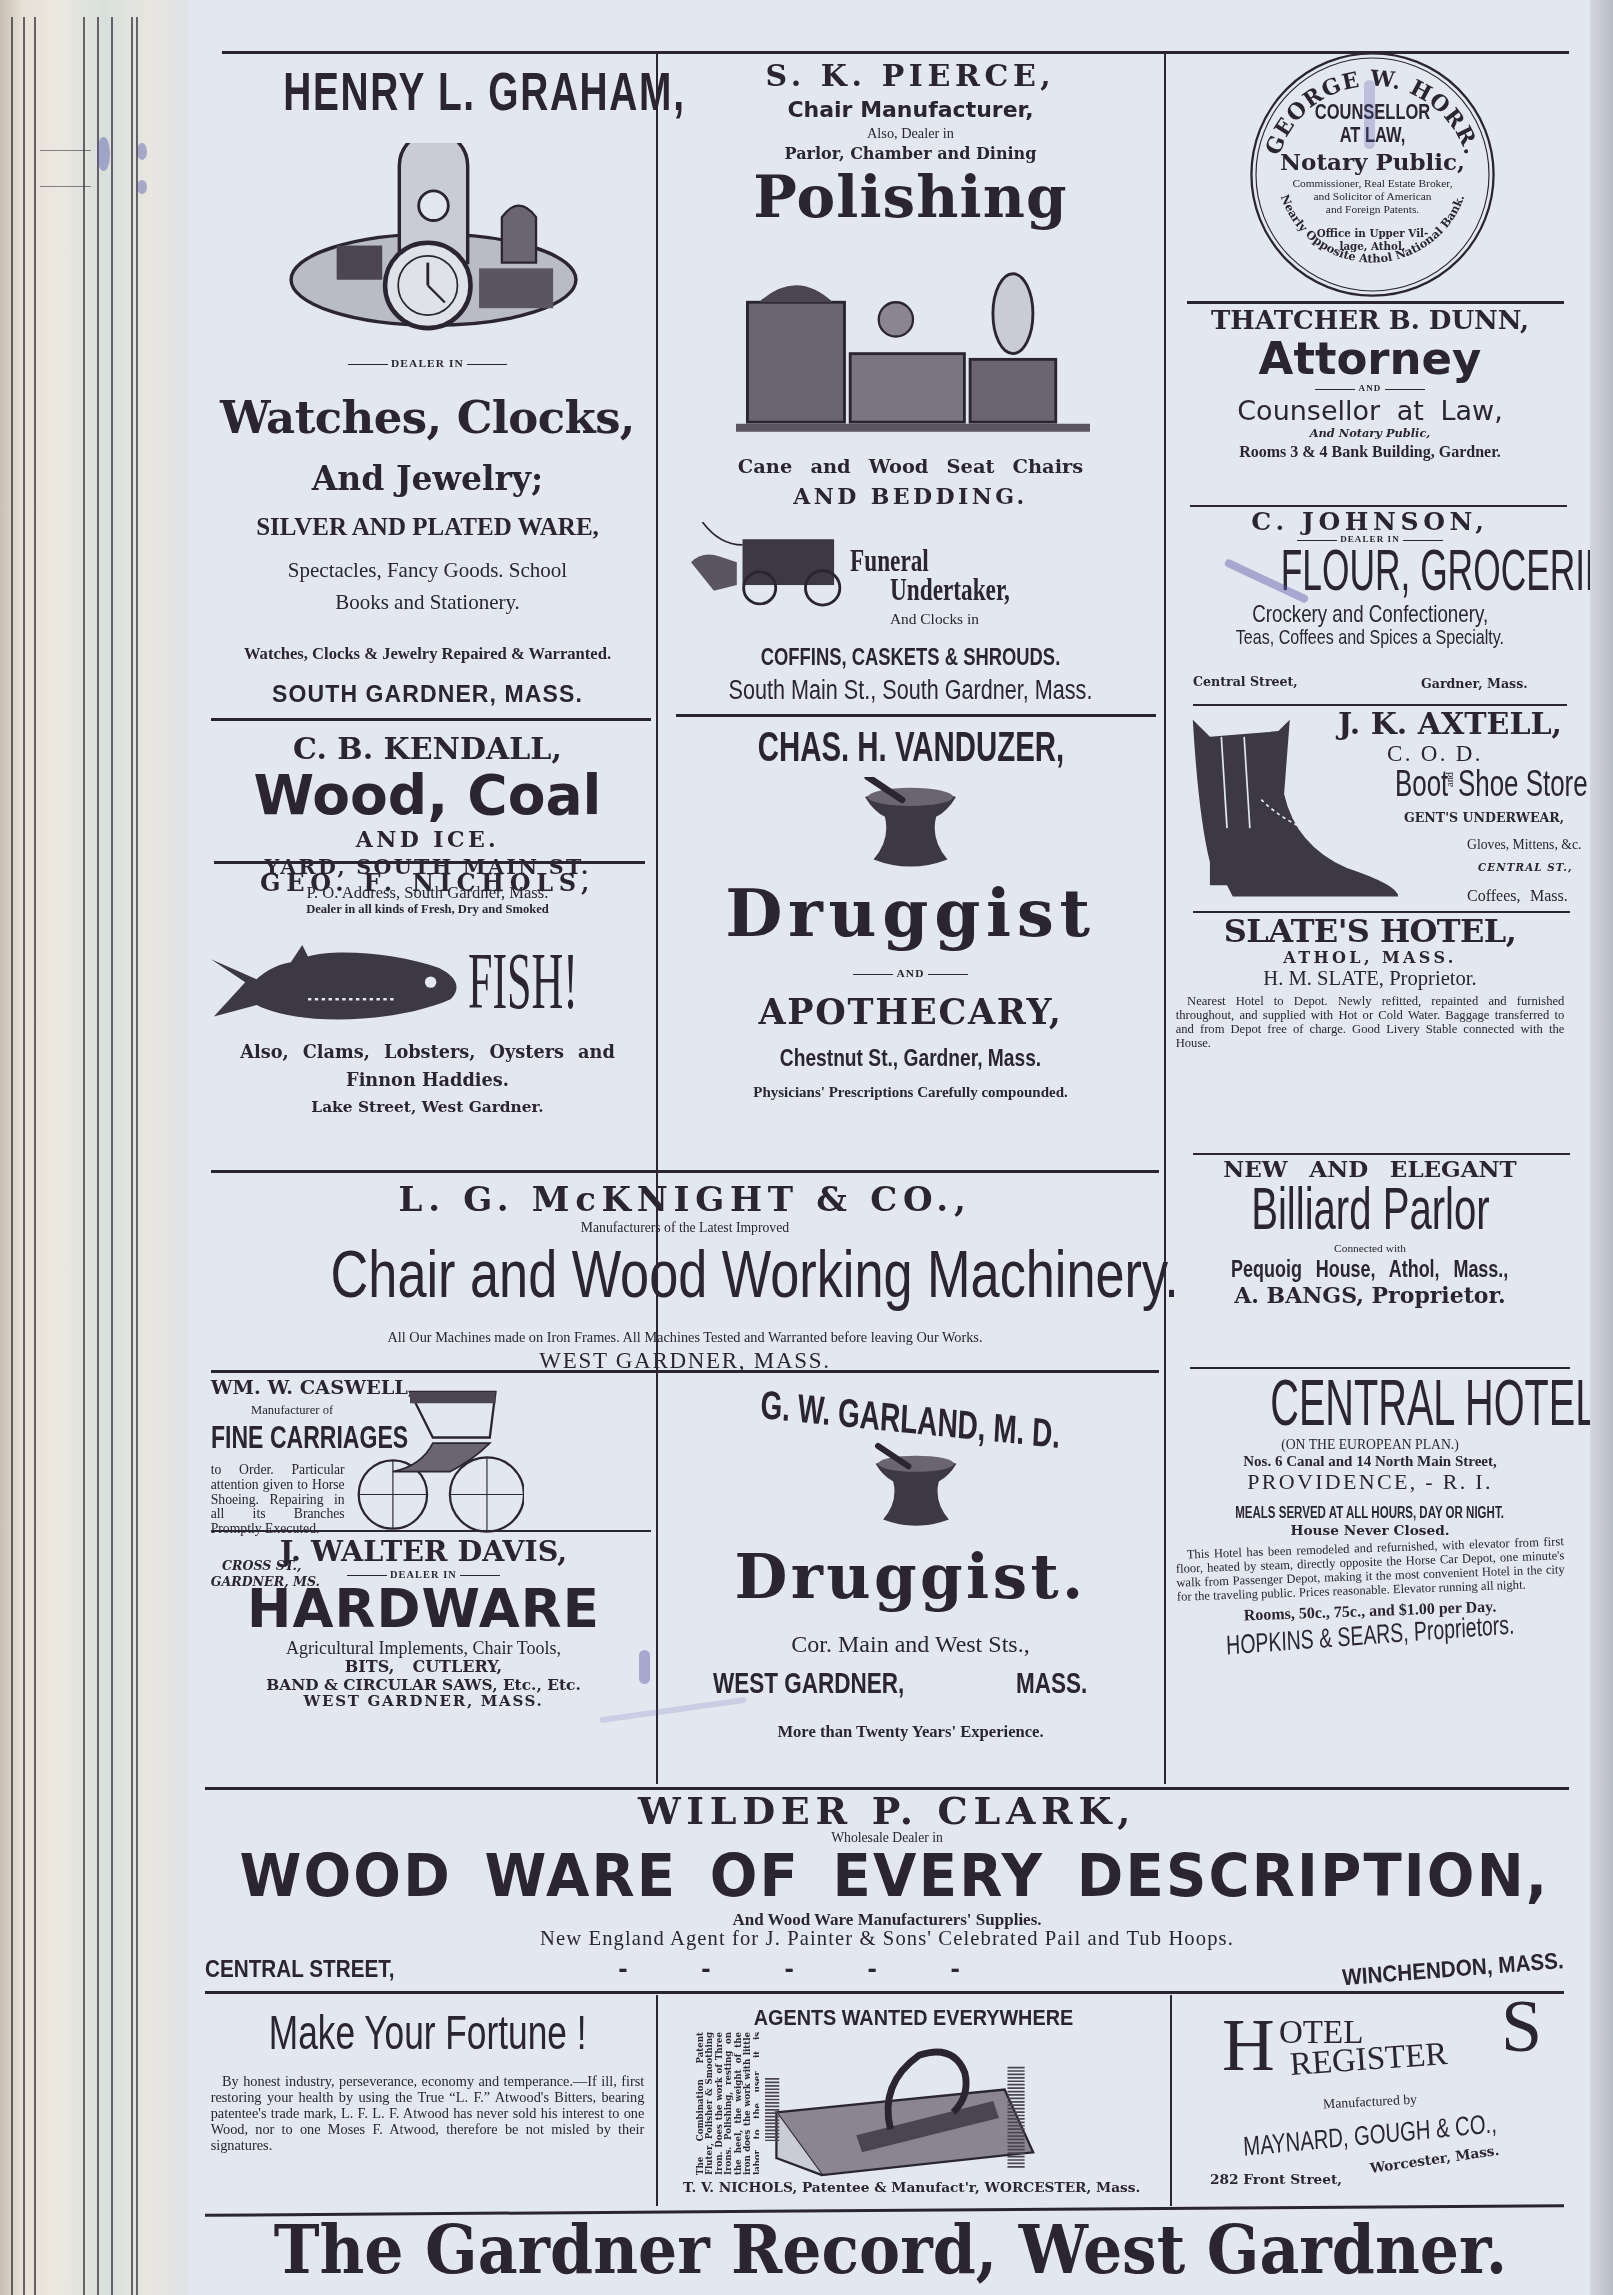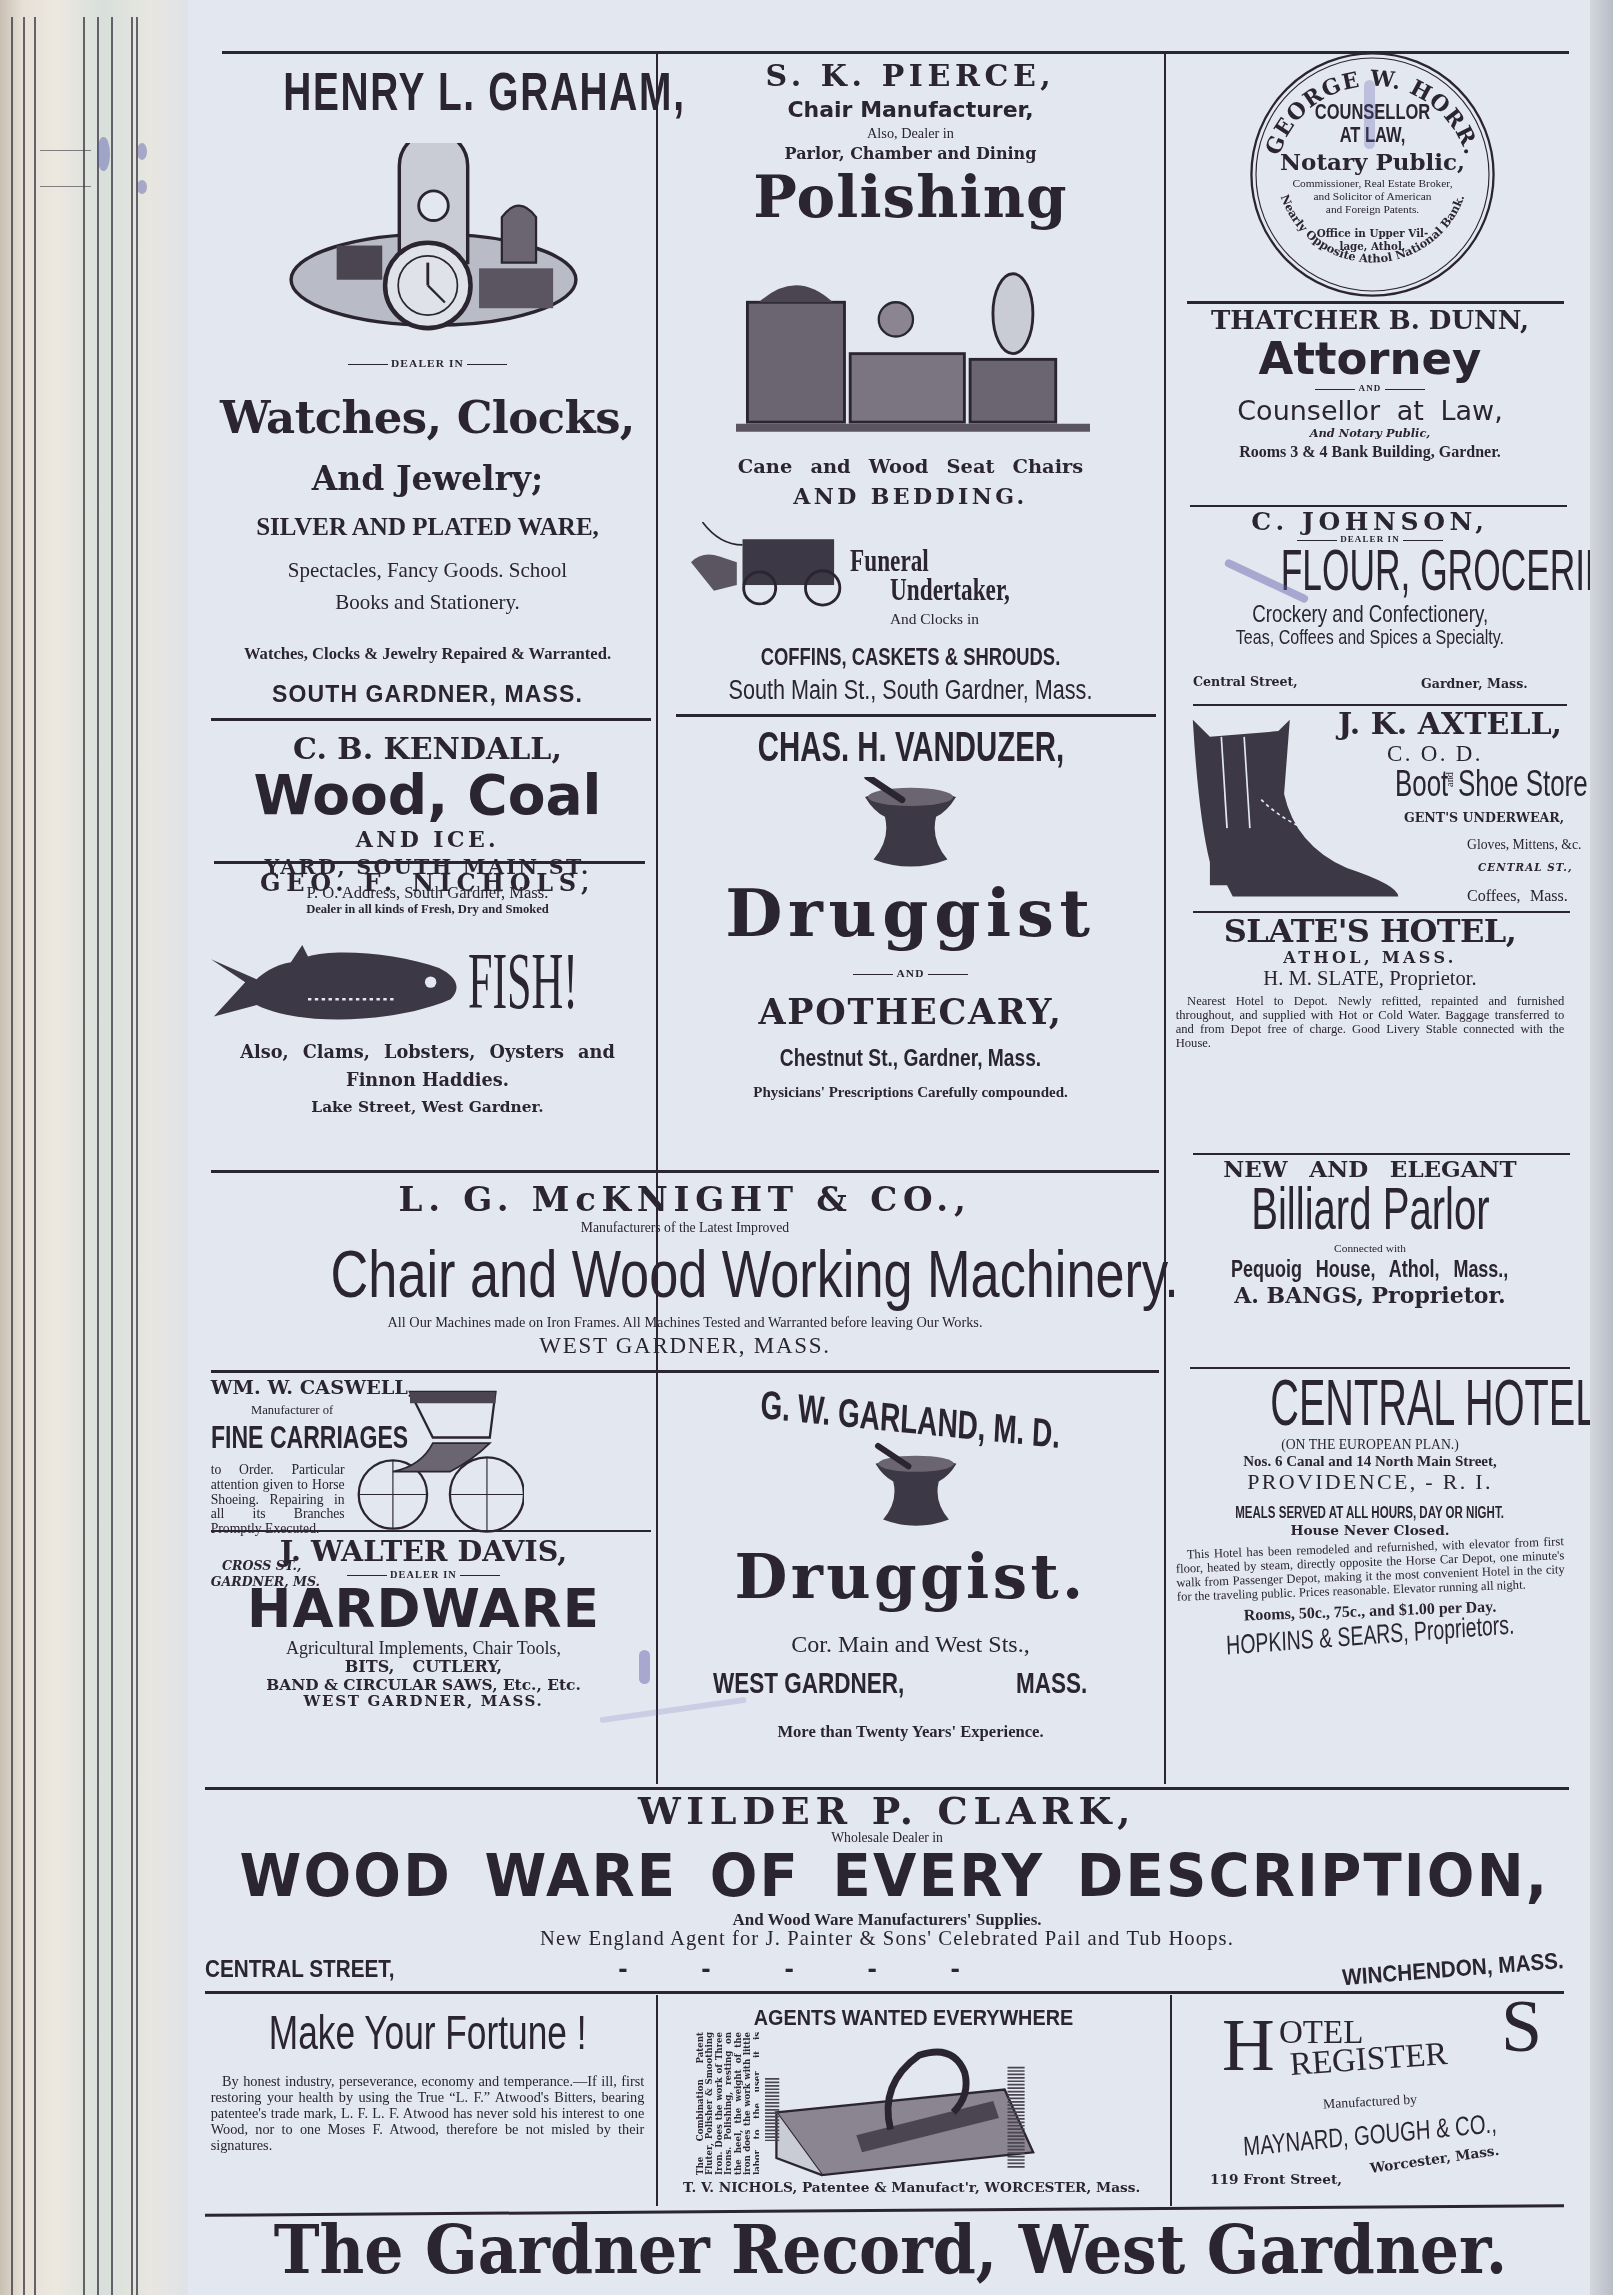--- a/index.html
+++ b/index.html
@@ -141,21 +141,21 @@
     <span class="t slab" style="position:absolute;top:274px;left:0;right:0;font-size:35px;letter-spacing:1.7px">APOTHECARY,</span>
     <span class="t cond" style="position:absolute;top:325px;left:0;right:0;font-size:24px;transform:scaleX(.8)">Chestnut St., Gardner, Mass.</span>
     <span class="t serif" style="position:absolute;top:365px;left:0;right:0;font-size:15px;font-weight:bold">Physicians' Prescriptions Carefully compounded.</span>
   </div>
 
   <div class="rule" style="left:23px;top:1170px;width:948px;height:3.4px;"></div>
   <div class="blk" style="left:23px;top:1176px;width:948px;height:194px;">
     <span class="t slab" style="font-size:34px;letter-spacing:5.7px;margin-top:5.7px">L. G. McKNIGHT &amp; CO.,</span>
     <span class="t serif" style="font-size:13.7px;margin-top:3.4px">Manufacturers of the Latest Improved</span>
     <span class="t cond" style="font-size:67px;font-weight:normal;transform:scaleX(.78);margin-top:3.4px">Chair and Wood Working Machinery.</span>
-    <span class="t serif" style="font-size:14.3px;margin-top:6px">All Our Machines made on Iron Frames. All Machines Tested and Warranted before leaving Our Works.</span>
+    <span class="t serif" style="font-size:14.3px;margin-top:21px">All Our Machines made on Iron Frames. All Machines Tested and Warranted before leaving Our Works.</span>
     <span class="t serif" style="font-size:23px;letter-spacing:1.7px;margin-top:4.6px">WEST GARDNER, MASS.</span>
   </div>
   <div class="rule" style="left:23px;top:1370px;width:948px;height:3.4px;"></div>
 
   <div class="blk" style="left:17px;top:1375px;width:445px;height:211px;">
     <span class="t slab" style="position:absolute;left:5.7px;top:3.4px;font-size:19.4px">WM. W. CASWELL,</span>
     <span class="t serif" style="position:absolute;left:46px;top:28.5px;font-size:12.6px">Manufacturer of</span>
     <span class="t cond" style="position:absolute;left:5.7px;top:46px;font-size:32px;transform:scaleX(.72);transform-origin:left">FINE CARRIAGES</span>
     <span class="para" style="position:absolute;left:5.7px;top:88px;width:134px;font-size:13.7px;line-height:1.08">to Order. Particular attention given to Horse Shoeing. Repairing in all its Branches Promptly Executed.</span>
     <span class="t slab ital" style="position:absolute;left:17px;top:184px;font-size:12.6px">CROSS ST.,</span>
@@ -327,21 +327,21 @@
     <span class="t slab" style="position:absolute;left:21px;top:182px;font-size:13.7px">T. V. NICHOLS, Patentee &amp; Manufact'r, WORCESTER, Mass.</span>
   </div>
 
   <div class="blk" style="left:988px;top:1998px;width:388px;height:206px;">
     <span class="t serif" style="position:absolute;left:46px;top:11.4px;font-size:73px;line-height:1">H</span>
     <span class="t serif" style="position:absolute;left:103px;top:17px;font-size:33px">OTEL</span>
     <span class="t serif" style="position:absolute;left:114px;top:49px;font-size:33px;transform:rotate(-4deg);transform-origin:left">REGISTER</span>
     <span class="t serif" style="position:absolute;left:325px;top:-8.6px;font-size:74px;line-height:1">S</span>
     <span class="t serif" style="position:absolute;left:0;right:0;top:97px;font-size:13.7px;transform:rotate(-3deg)">Manufactured by</span>
     <span class="t cond" style="position:absolute;left:0;right:0;top:123px;font-size:27px;font-weight:normal;transform:scaleX(.75) rotate(-4deg)">MAYNARD, GOUGH &amp; CO.,</span>
-    <span class="t slab" style="position:absolute;left:34px;top:174px;font-size:13.7px">119 Front Street,</span>
+    <span class="t slab" style="position:absolute;left:34px;top:174px;font-size:13.7px">282 Front Street,</span>
     <span class="t slab" style="position:absolute;left:194px;top:163px;font-size:13.7px;transform:rotate(-8deg);transform-origin:left">Worcester, Mass.</span>
   </div>
 
   <div class="rule" style="left:17px;top:2209px;width:1359px;height:3.4px;transform:rotate(-.4deg)"></div>
 
   <div class="blk" style="left:17px;top:2215px;width:1370px;height:80px;">
     <span class="t slab" style="font-size:67px;letter-spacing:0px;transform:scaleX(.92);display:inline-block;white-space:nowrap">The Gardner Record, West Gardner.</span>
   </div>
 
   <div class="ink" style="left:1033px;top:577px;width:91px;height:8px;transform:rotate(25deg);border-radius:4.6px"></div>

